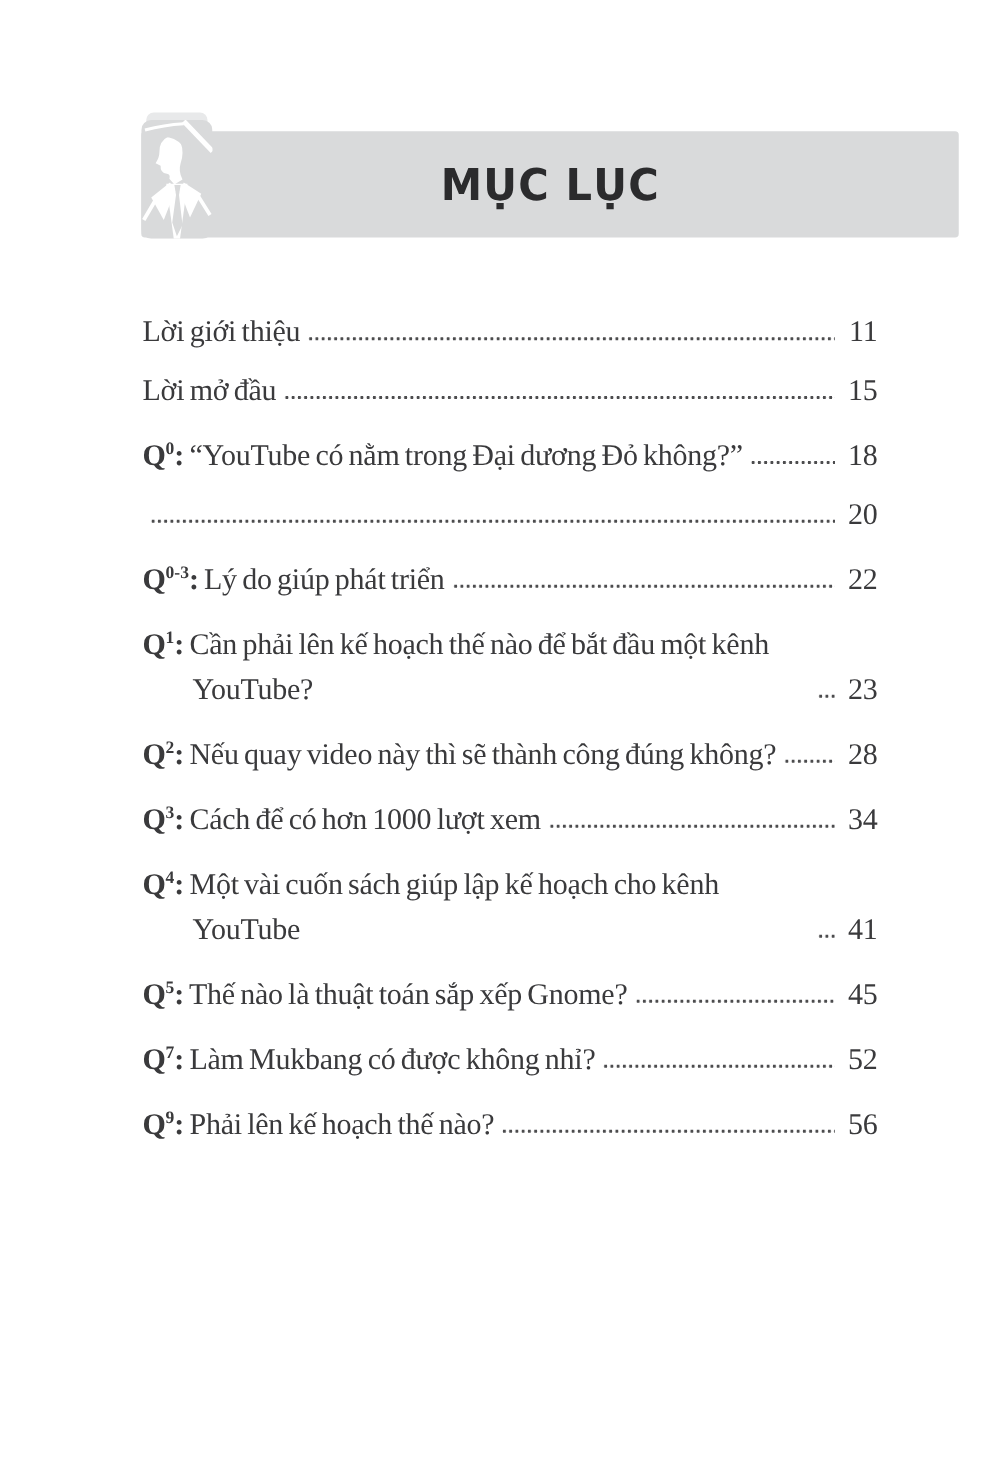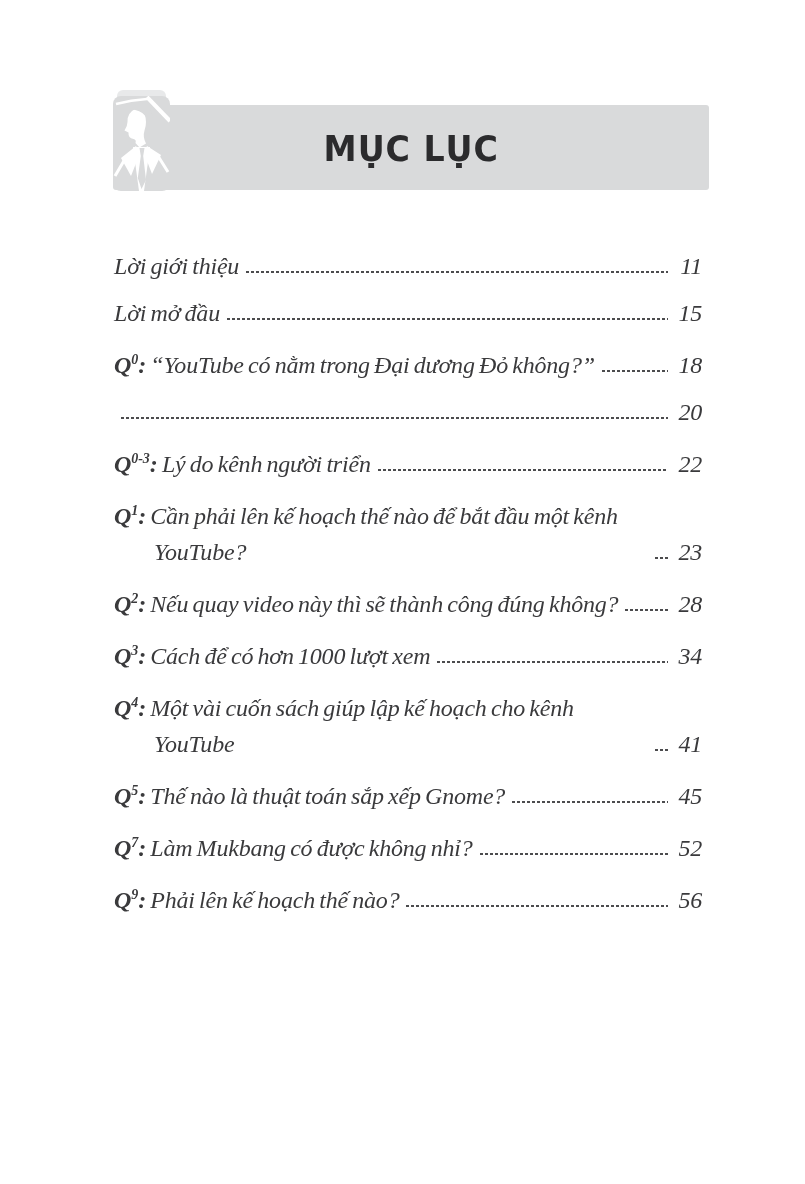--- a/index.html
+++ b/index.html
@@ -13,21 +13,21 @@
   html,body{width:805px;height:1184px;}
   body{
     background:var(--bg);
     position:relative;
     overflow:hidden;
     font-family:"Liberation Serif","DejaVu Serif",serif;
     color:var(--text);
   }
   
   .banner{
-    position:absolute;left:113px;top:105px;width:596px;height:85px;
+    position:absolute;left:113px;top:105px;width:654px;height:85px;
     background:var(--banner);
     border-radius:3px;
     display:flex;align-items:center;justify-content:center;
   }
   .title{
     font-family:"DejaVu Sans","Liberation Sans",sans-serif;
     font-weight:700;
     font-size:35px;
     letter-spacing:1px;
     color:var(--title);
@@ -37,21 +37,21 @@
   .logo-back{
     position:absolute;left:117px;top:90px;width:49px;height:22px;
     background:#e8e9ea;border-radius:6px;
   }
   .logo{position:absolute;left:113px;top:96px;width:57px;height:95px;}
   .logo svg{display:block;}
   .logo-bg{fill:var(--banner);}
   .logo-bg2{fill:var(--banner);}
   
   .toc{
-    position:absolute;left:114px;top:248px;width:588px;font-style:italic;
+    position:absolute;left:114px;top:248px;width:588px;
   }
   .entry{margin-bottom:11px;}
   .entry:last-child{margin-bottom:0;}
   .line{
     display:flex;
     align-items:baseline;
     align-items:last baseline;
     font-size:24px;
     line-height:36px;
     letter-spacing:-0.2px;
@@ -145,21 +145,21 @@
   <div class="entry">
     <div class="line">
       <span class="dots"></span>
       <span class="pagenum">20</span>
     </div>
   </div>
 
 
   <div class="entry">
     <div class="line">
-      <span class="text"><b class="qlabel"><span class="q-prefix">Q</span><span class="sup">0-3</span><span class="q-sep">:</span></b><span class="body-text"> Lý do kênh người triển</span></span>
+      <span class="text"><b class="qlabel"><span class="q-prefix">Q</span><span class="sup">0-3</span><span class="q-sep">:</span></b><span class="body-text"> Lý do giúp phát triển</span></span>
       <span class="dots"></span>
       <span class="pagenum">22</span>
     </div>
   </div>
 
   <div class="entry">
     <div class="line">
       <span class="text"><b class="qlabel"><span class="q-prefix">Q</span><span class="sup">1</span><span class="q-sep">:</span></b><span class="body-text"> Cần phải lên kế hoạch thế nào để bắt đầu một kênh YouTube?</span></span>
       <span class="dots"></span>
       <span class="pagenum">23</span>

